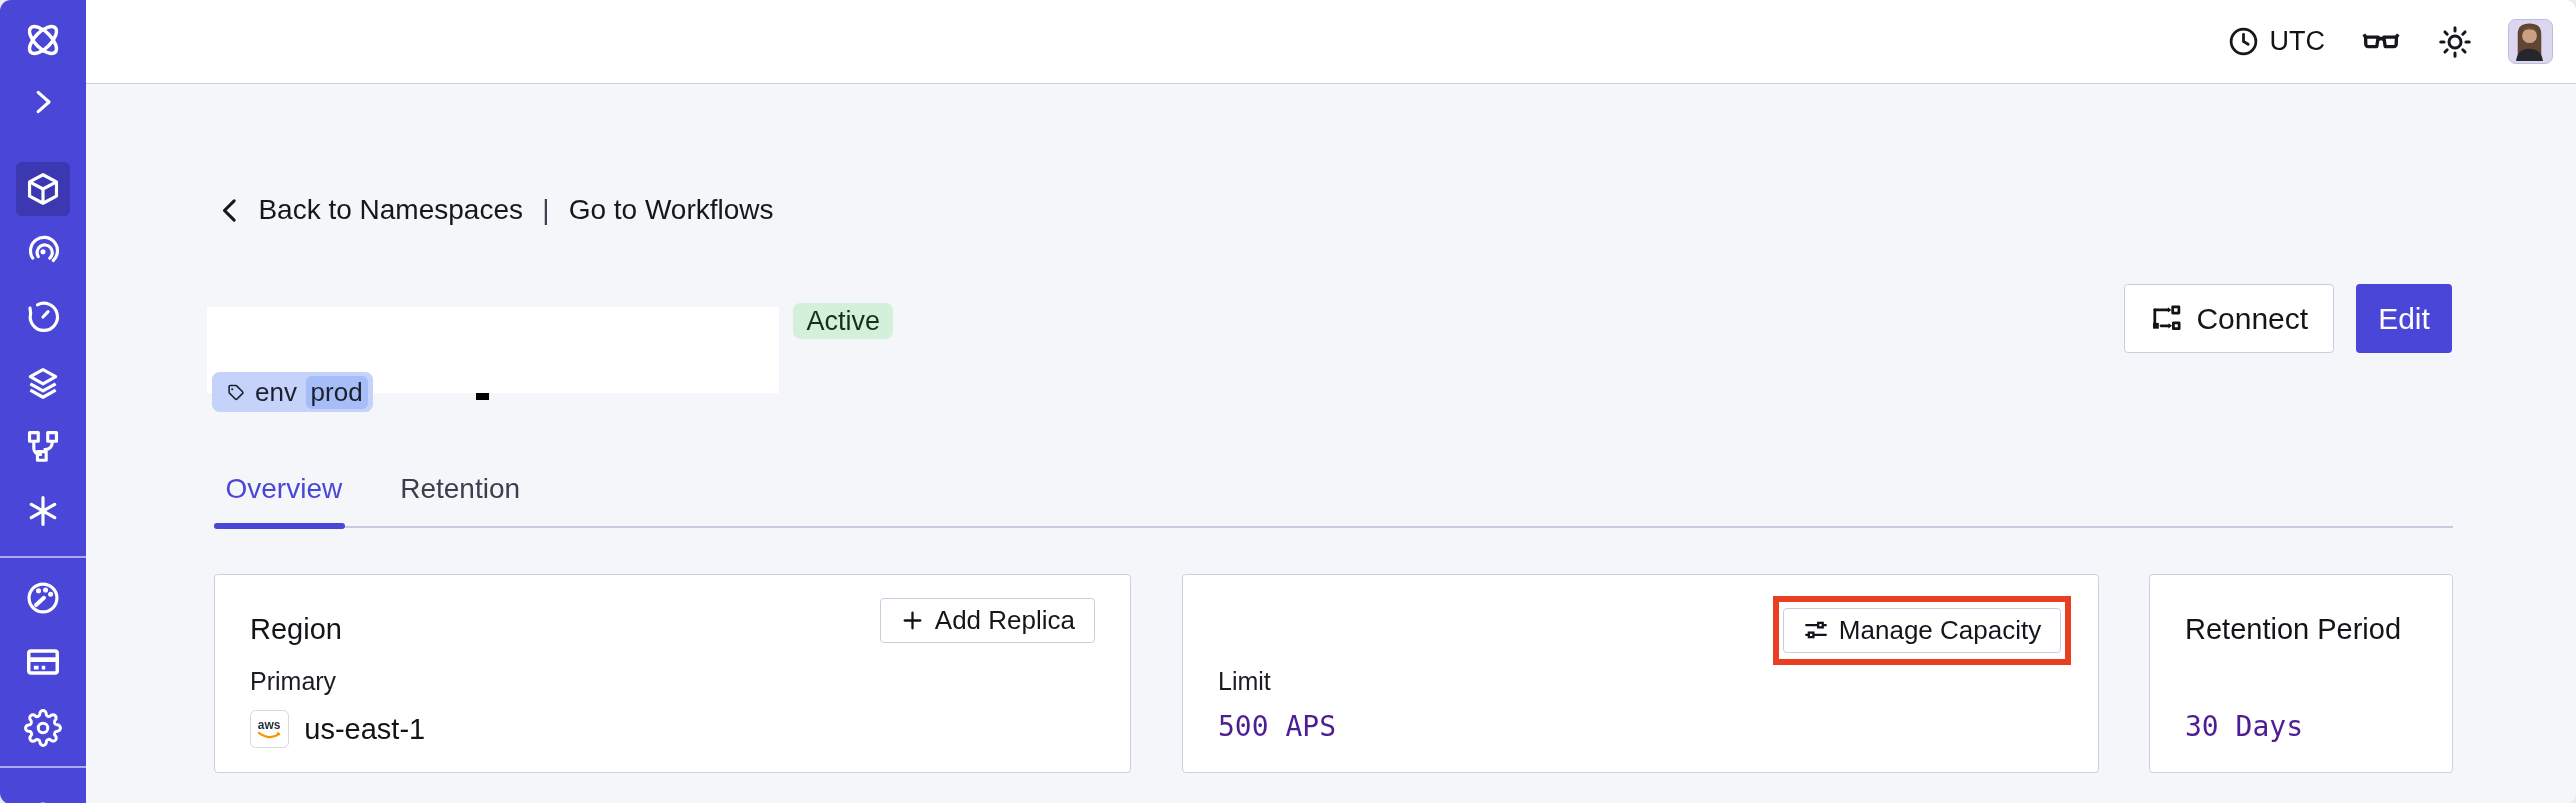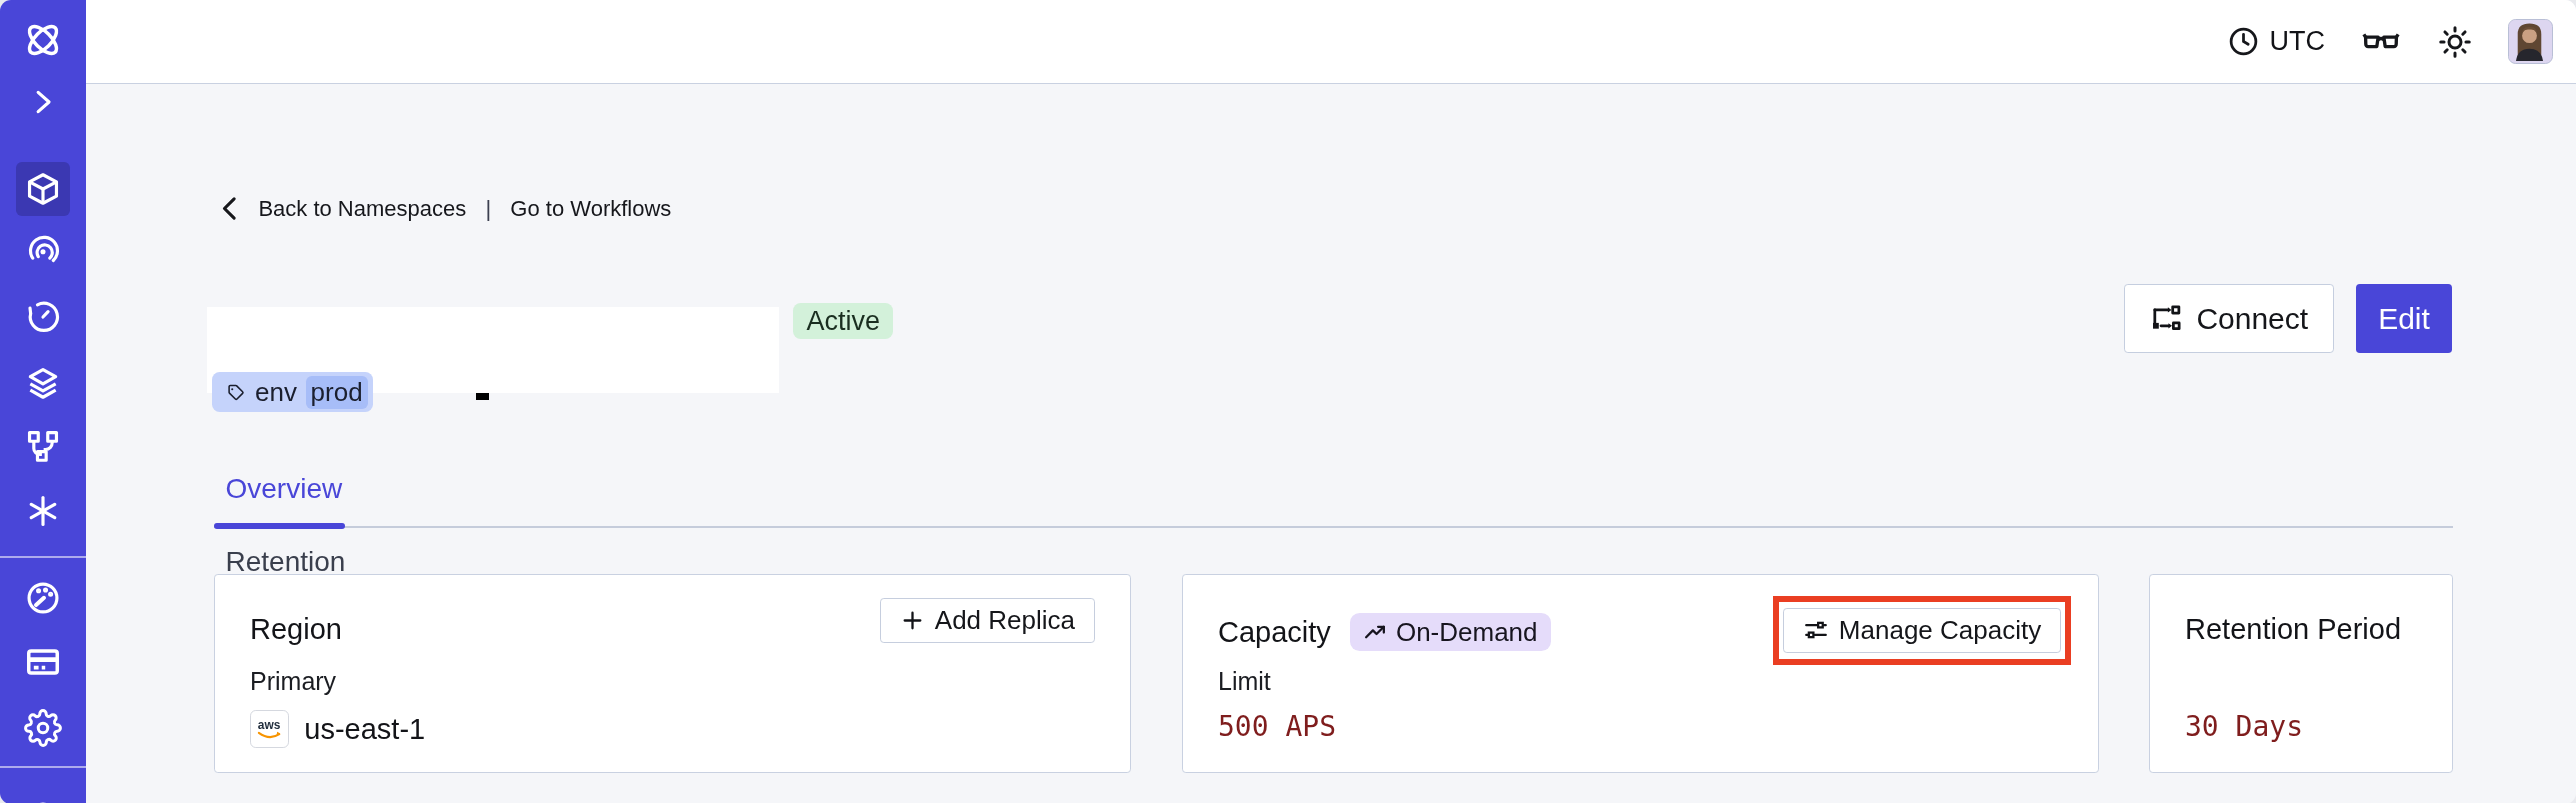--- a/index.html
+++ b/index.html
@@ -16,21 +16,21 @@
 
   
   .topbar{position:absolute;left:86px;top:0;right:0;height:84px;background:#fff;border-bottom:1.9px solid #c9d1e1;
           display:flex;align-items:center;justify-content:flex-end;gap:35px;padding-right:23px;z-index:4;}
   .tz{display:flex;align-items:center;gap:9.6px;font-size:27px;font-weight:500;color:#121317;cursor:pointer;}
   .top-ic{width:36px;height:36px;color:#16171b;display:flex;align-items:center;justify-content:center;cursor:pointer;}
   .top-ic svg{width:100%;height:100%;}
   .avatar{width:45px;height:45px;border-radius:7.7px;border:1.9px solid #b9bfd6;background:#ddd6f0;overflow:hidden;cursor:pointer;}
 
   
-  .breadcrumb{position:absolute;left:216px;top:194px;display:flex;align-items:center;gap:13.4px;font-size:22px;font-weight:500;color:#16171c;}
+  .breadcrumb{position:absolute;left:216px;top:194px;display:flex;align-items:center;gap:13.4px;font-size:28px;font-weight:500;color:#16171c;}
   .breadcrumb .sep{margin:0 5.8px;font-weight:400;color:#3c4050;}
   .crumb-link{cursor:pointer;}
   .bc-ic{width:29px;height:29px;}
 
   
   .redact-box{position:absolute;left:207px;top:307px;width:572px;height:86px;background:#ffffff;z-index:2;}
   .redact-dot{position:absolute;left:476px;top:388px;width:12.5px;height:11.5px;background:#000;z-index:1;}
   .status-badge{position:absolute;left:793px;top:303px;height:36px;line-height:36px;padding:0 13.4px;border-radius:7.7px;
                 background:var(--status-green,#d3f1da);color:#1a2e20;font-size:27px;font-weight:500;z-index:3;}
   .tag-pill{position:absolute;left:212px;top:372px;height:40px;border-radius:7.7px;background:var(--tag-blue,#c5d3fb);
@@ -38,32 +38,32 @@
   .tag-pill svg{width:23px;height:23px;}
   .tag-chip{background:var(--tag-chip,#a7bdf8);border-radius:5.8px;height:33px;line-height:33px;padding:0 5px;}
 
   
   .btn{display:flex;align-items:center;justify-content:center;background:#fff;border:1.9px solid #c5cedf;border-radius:3.8px;cursor:pointer;color:#15161a;}
   .btn svg{flex:none;}
   .btn-connect{position:absolute;left:2124px;top:284px;height:69px;padding:0 25px;gap:13.4px;font-size:30px;font-weight:500;}
   .btn-edit{position:absolute;left:2356px;top:284px;width:96px;height:69px;background:var(--accent,#4946d8);border:none;color:#fff;font-size:30px;font-weight:500;border-radius:3.8px;}
 
   
-  .tabs{position:absolute;left:214px;top:470px;display:flex;gap:35px;flex-direction:column;}
+  .tabs{position:absolute;left:214px;top:470px;display:flex;gap:35px;}
   .tab{padding:0 11.5px;font-size:28px;line-height:38px;color:#3a3f4d;cursor:pointer;}
   .tab.active{color:var(--accent,#4946d8);font-weight:500;}
   .tab-line{position:absolute;left:214px;top:526px;width:2239px;height:1.9px;background:#c5ccdb;}
   .tab-line-active{position:absolute;left:214px;top:523px;width:131px;height:5.8px;border-radius:2.9px;background:var(--accent,#4946d8);}
 
   
   .card{position:absolute;top:574px;height:199px;background:#fff;border:1.9px solid #c9d1e1;border-radius:3.8px;}
   .card-title{position:absolute;left:35px;top:38px;font-size:29px;font-weight:500;color:#131418;display:flex;align-items:center;gap:19px;}
   .card-label{position:absolute;left:35px;top:92px;font-size:25px;font-weight:500;color:#1b1d22;}
   .card-value{position:absolute;left:35px;top:135px;display:flex;align-items:center;gap:15.3px;font-size:29px;color:#131418;}
-  .mono{font-family:"DejaVu Sans Mono",monospace;font-size:28px;color:#7f1d1d;}
+  .mono{font-family:"DejaVu Sans Mono",monospace;font-size:28px;color:#4c1d95;}
   .btn-small{height:45px;padding:0 19px;gap:9.6px;font-size:26px;font-weight:500;border:1.9px solid #c6cede;border-radius:3.8px;}
   .card-action{position:absolute;top:23px;right:35px;}
   .cap-badge{height:38px;border-radius:9.6px;background:var(--badge-purple,#e5dcfa);display:flex;align-items:center;gap:7.7px;
              padding:0 13.4px;font-size:26px;font-weight:500;color:#17151f;}
   .cap-badge svg{width:25px;height:25px;}
   .annotation{position:absolute;top:21px;right:27px;border:6.7px solid var(--annotation,#ea3e22);padding:5.8px 3.8px;}
   .aws-badge{width:39px;height:38px;border:1.9px solid #d5d8df;border-radius:5.8px;background:#fff;display:flex;align-items:center;justify-content:center;}
 </style>
 </head>
 <body>
@@ -262,30 +262,20 @@
           <text x="20" y="19" text-anchor="middle" font-size="14" font-weight="bold" fill="#232f3e" font-family="Liberation Sans, sans-serif">aws</text>
           <path d="M8 24 q12.5 9 24 1.5" fill="none" stroke="#f79400" stroke-width="2.4" stroke-linecap="round"></path>
           <path d="M29.5 22.5l3.6 2.2-4.2 1.4z" fill="#f79400"></path>
         </svg>
       </span>
       <span>us-east-1</span>
     </div>
   </section>
 
   <section class="card" style="left:1182px;width:917px;">
-    <div class="card-title">
-      <span>Capacity</span>
-      <span class="cap-badge">
-        <svg viewBox="0 0 24 24" fill="none" stroke="#17151f" stroke-width="2.2" stroke-linecap="round" stroke-linejoin="round">
-          <polyline points="3 16.5 9.5 10 13 13.5 20 6.5"></polyline>
-            <polyline points="14.5 6.5 20 6.5 20 12"></polyline>
-        </svg>
-        <span>On-Demand</span>
-      </span>
-    </div>
     <div class="annotation">
       <button class="btn btn-small">
         <svg width="26" height="26" viewBox="0 0 24 24" fill="none" stroke="#121317" stroke-width="2.1" stroke-linecap="round">
           <path d="M3 7.5h10.5"></path>
             <rect x="14" y="5.4" width="4.2" height="4.2"></rect>
             <path d="M19.3 7.5H21"></path>
           <path d="M3 16.5h1.8"></path>
             <rect x="5.4" y="14.4" width="4.2" height="4.2"></rect>
             <path d="M10.7 16.5H21"></path>
         </svg>

